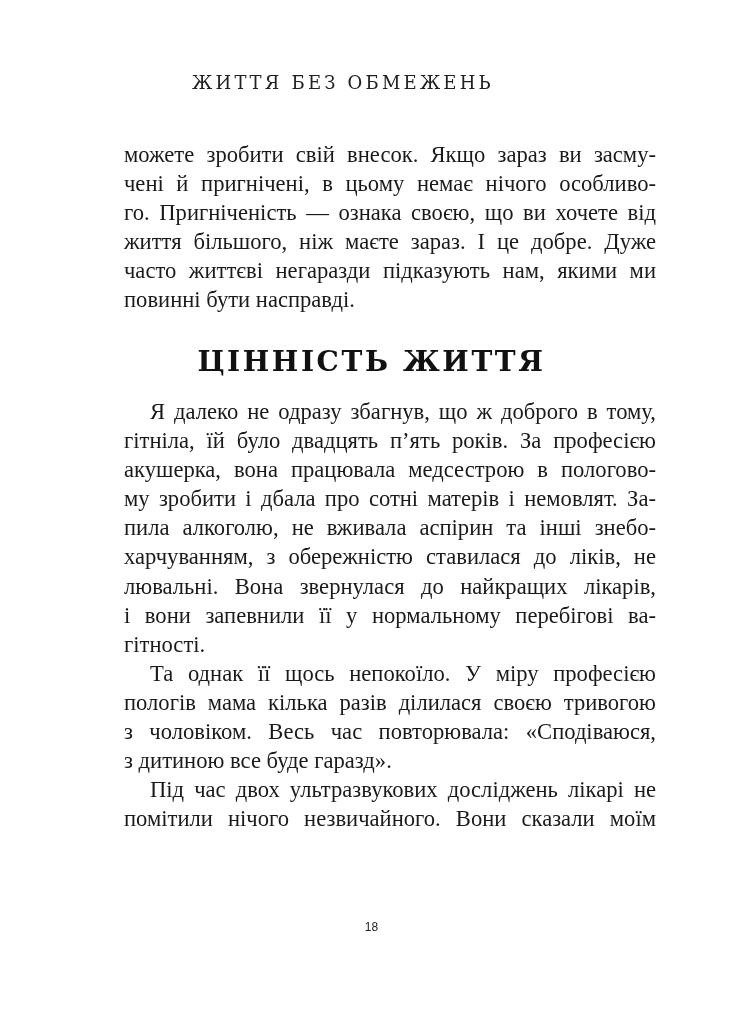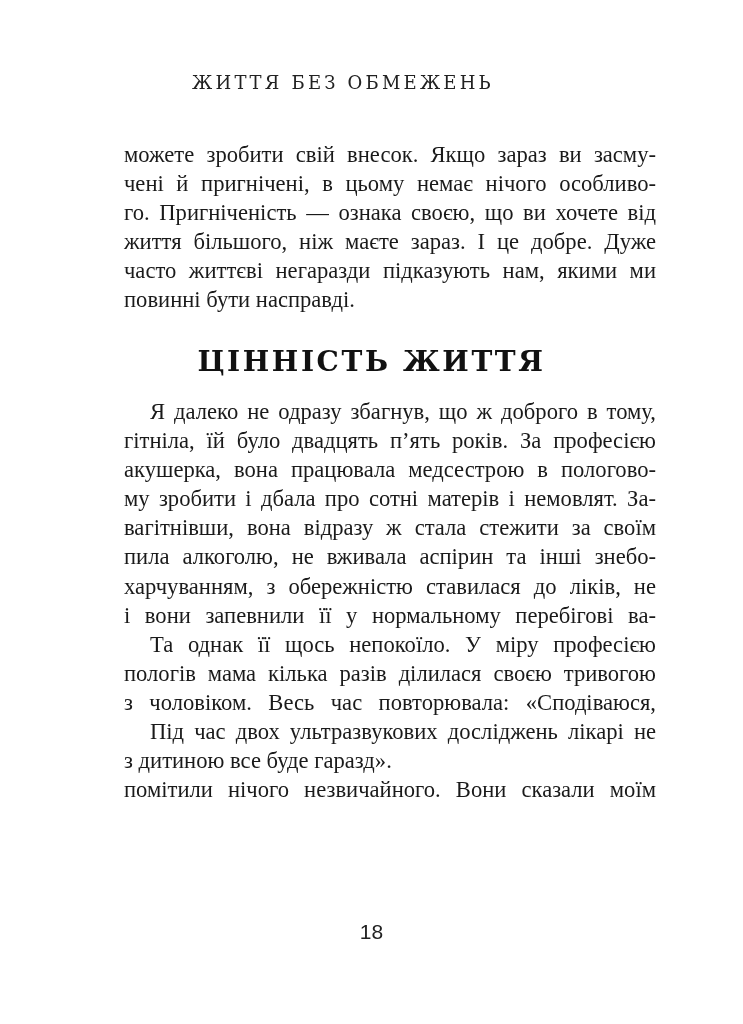--- a/index.html
+++ b/index.html
@@ -61,21 +61,21 @@
       letter-spacing: 2.6px;
       color: #111;
     }
     .page-number {
       position: absolute;
       top: 920px;
       left: 0;
       width: 743px;
       text-align: center;
       font-family: "Liberation Sans", "DejaVu Sans", sans-serif;
-      font-size: 21px;
+      font-size: 12px;
       color: #222;
     }
   </style>
 </head>
 <body>
 
 <div class="running-head">ЖИТТЯ БЕЗ ОБМЕЖЕНЬ</div>
 
 <div class="text-block block-1">
   <span class="line">можете зробити свій внесок. Якщо зараз ви засму-</span>
@@ -86,25 +86,26 @@
   <span class="line last">повинні бути насправді.</span>
 </div>
 
 <div class="section-title">ЦІННІСТЬ ЖИТТЯ</div>
 
 <div class="text-block block-2">
   <span class="line indent">Я далеко не одразу збагнув, що ж доброго в тому,</span>
   <span class="line">гітніла, їй було двадцять п’ять років. За професією</span>
   <span class="line">акушерка, вона працювала медсестрою в пологово-</span>
   <span class="line">му зробити і дбала про сотні матерів і немовлят. За-</span>
-  <span class="line">вагітнівши, вона відразу ж стала стежити за своїм</span>
   <span class="line">пила алкоголю, не вживала аспірин та інші знебо-</span>
   <span class="line">харчуванням, з обережністю ставилася до ліків, не</span>
+  <span class="line">лювальні. Вона звернулася до найкращих лікарів,</span>
   <span class="line">і вони запевнили її у нормальному перебігові ва-</span>
+  <span class="line last">гітності.</span>
   <span class="line indent">Та однак її щось непокоїло. У міру професією</span>
   <span class="line">пологів мама кілька разів ділилася своєю тривогою</span>
   <span class="line">з чоловіком. Весь час повторювала: «Сподіваюся,</span>
+  <span class="line last">з дитиною все буде гаразд».</span>
   <span class="line indent">Під час двох ультразвукових досліджень лікарі не</span>
-  <span class="line last">з дитиною все буде гаразд».</span>
   <span class="line">помітили нічого незвичайного. Вони сказали моїм</span>
 </div>
 
 <div class="page-number">18</div>
 
 </body></html>

